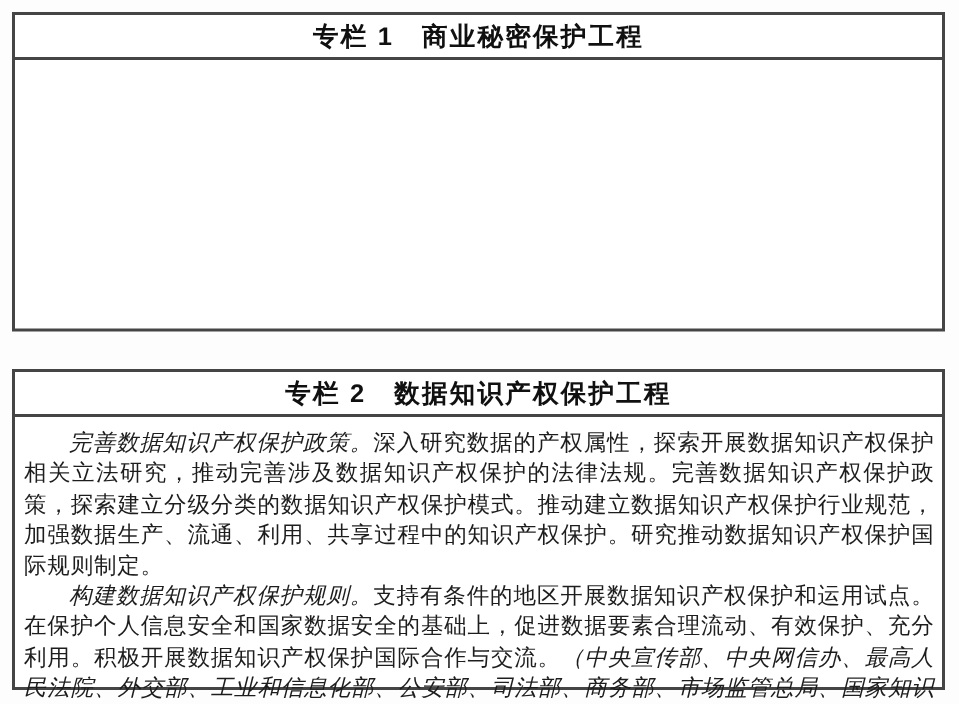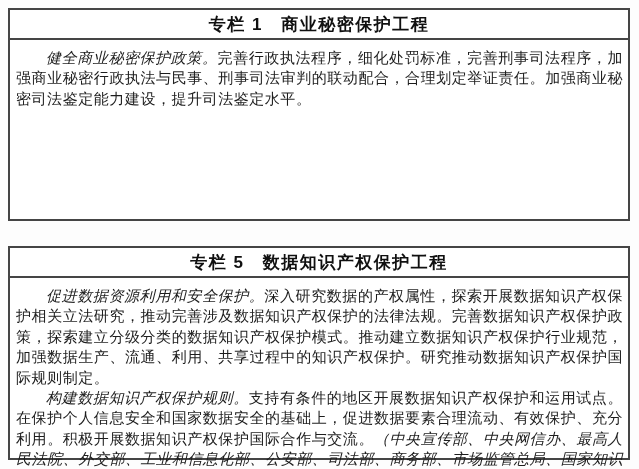--- a/index.html
+++ b/index.html
@@ -62,25 +62,24 @@
   }
 </style>
 </head>
 <body>
 
 <div class="page">
 
   <section class="panel panel--1">
     <header class="panel-title">专栏 1　商业秘密保护工程</header>
     <div class="panel-body">
-      <p><span class="kai">健全商业秘密保护政策。</span><span>完善行政执法程序，细化处罚标准，完善刑事司法程序，加强商业秘密行政执法与民事、刑事司法审判的联动配合，合理划定举证责任。加强商业秘密司法鉴定能力建设，提升司法鉴定水平。</span><span class="kai"></span></p>
     </div>
   </section>
 
   <section class="panel panel--2">
-    <header class="panel-title">专栏 5　数据知识产权保护工程</header>
+    <header class="panel-title">专栏 2　数据知识产权保护工程</header>
     <div class="panel-body">
-      <p><span class="kai">促进数据资源利用和安全保护。</span><span>深入研究数据的产权属性，探索开展数据知识产权保护相关立法研究，推动完善涉及数据知识产权保护的法律法规。完善数据知识产权保护政策，探索建立分级分类的数据知识产权保护模式。推动建立数据知识产权保护行业规范，加强数据生产、流通、利用、共享过程中的知识产权保护。研究推动数据知识产权保护国际规则制定。</span><span class="kai"></span></p>
+      <p><span class="kai">完善数据知识产权保护政策。</span><span>深入研究数据的产权属性，探索开展数据知识产权保护相关立法研究，推动完善涉及数据知识产权保护的法律法规。完善数据知识产权保护政策，探索建立分级分类的数据知识产权保护模式。推动建立数据知识产权保护行业规范，加强数据生产、流通、利用、共享过程中的知识产权保护。研究推动数据知识产权保护国际规则制定。</span><span class="kai"></span></p>
       <p><span class="kai">构建数据知识产权保护规则。</span><span>支持有条件的地区开展数据知识产权保护和运用试点。在保护个人信息安全和国家数据安全的基础上，促进数据要素合理流动、有效保护、充分利用。积极开展数据知识产权保护国际合作与交流。</span><span class="kai">（中央宣传部、中央网信办、最高人民法院、外交部、工业和信息化部、公安部、司法部、商务部、市场监管总局、国家知识产权局等按职责分工负责）</span></p>
     </div>
   </section>
 
 </div>
 
 </body></html>

